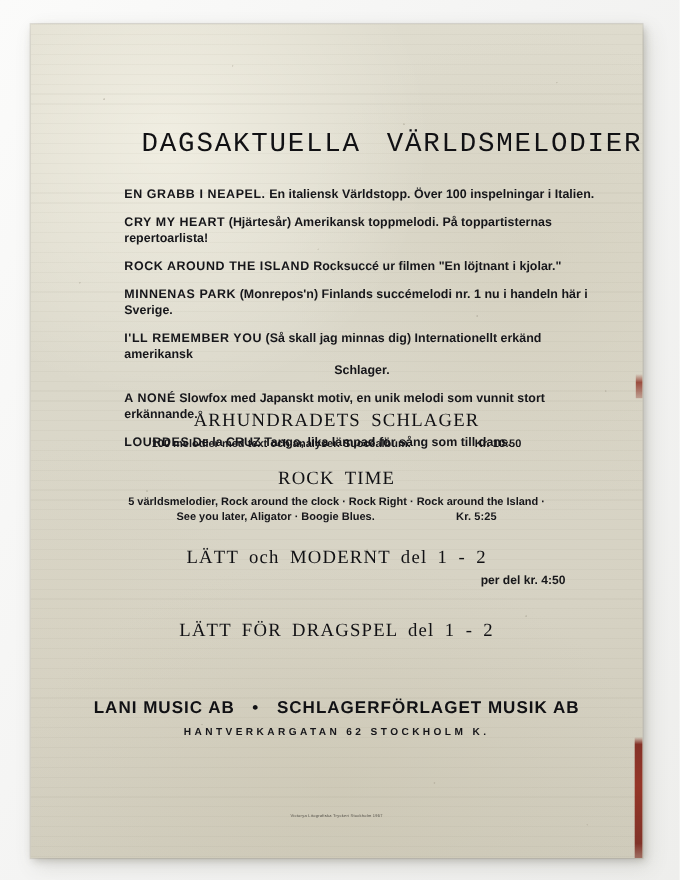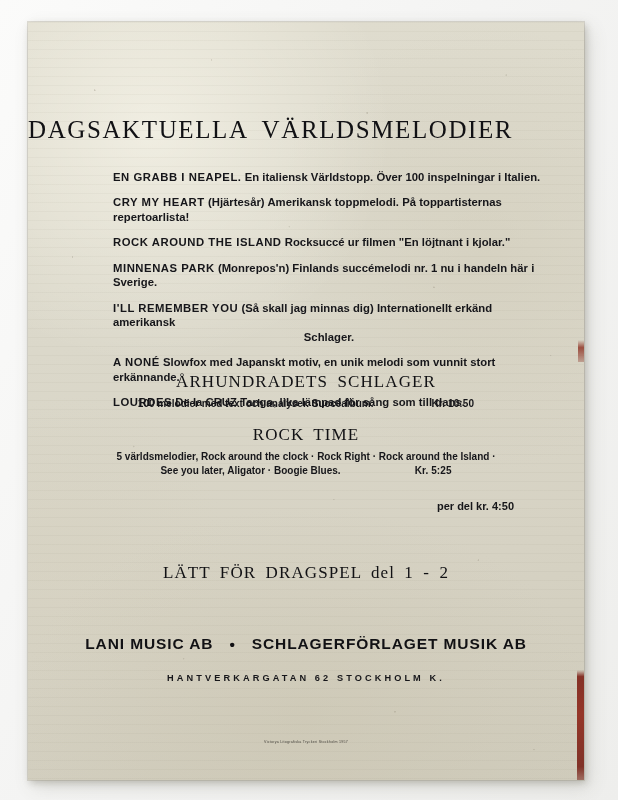--- a/index.html
+++ b/index.html
@@ -109,22 +109,22 @@
     width: 556px;
     height: 758px;
     color: #17171a;
   }
 
   .headline {
     position: absolute;
     left: 0;
     top: 94px;
     width: 556px;
-    text-align: left;
-    font-family: Liberation Serif, serif;
+    text-align: right;
+    font-family: Liberation Mono, monospace;
     font-size: 25px;
     letter-spacing: 1.6px;
     word-spacing: 7px;
     color: #111114;
   }
 
   
   #song-list {
     position: absolute;
     left: 68px;
@@ -207,21 +207,21 @@
     font-weight: bold;
     letter-spacing: 0.9px;
     color: #111114;
   }
   #publisher-names .dot-sep {
     display: inline-block;
     margin: 0 16px;
     vertical-align: middle;
   }
   #publisher-address {
-    margin-top: 19px;
+    margin-top: 7px;
     font-size: 9.2px;
     font-weight: bold;
     letter-spacing: 3.1px;
     color: #16161a;
   }
 
   #printer-imprint {
     position: absolute;
     left: 0;
     top: 718px;
@@ -292,20 +292,21 @@
       <div class="album-heading">ROCK TIME</div>
       <div class="album-line">
         <span>5 världsmelodier, Rock around the clock · Rock Right · Rock around the Island ·</span>
       </div>
       <div class="album-line">
         <span>See you later, Aligator · Boogie Blues.</span><span class="price price-pad-b">Kr. 5:25</span>
       </div>
     </div>
 
     <div class="album-block" style="top:475px;">
+      <div class="album-heading">LÄTT och MODERNT del 1 - 2</div>
       <div class="price-right">per del kr. 4:50</div>
     </div>
 
     <div class="album-block" style="top:541px;">
       <div class="album-heading">LÄTT FÖR DRAGSPEL del 1 - 2</div>
     </div>
 
     <div id="publisher-footer">
       <div id="publisher-names">
         <span>LANI MUSIC AB</span><span class="dot-sep">•</span><span>SCHLAGERFÖRLAGET MUSIK AB</span>

